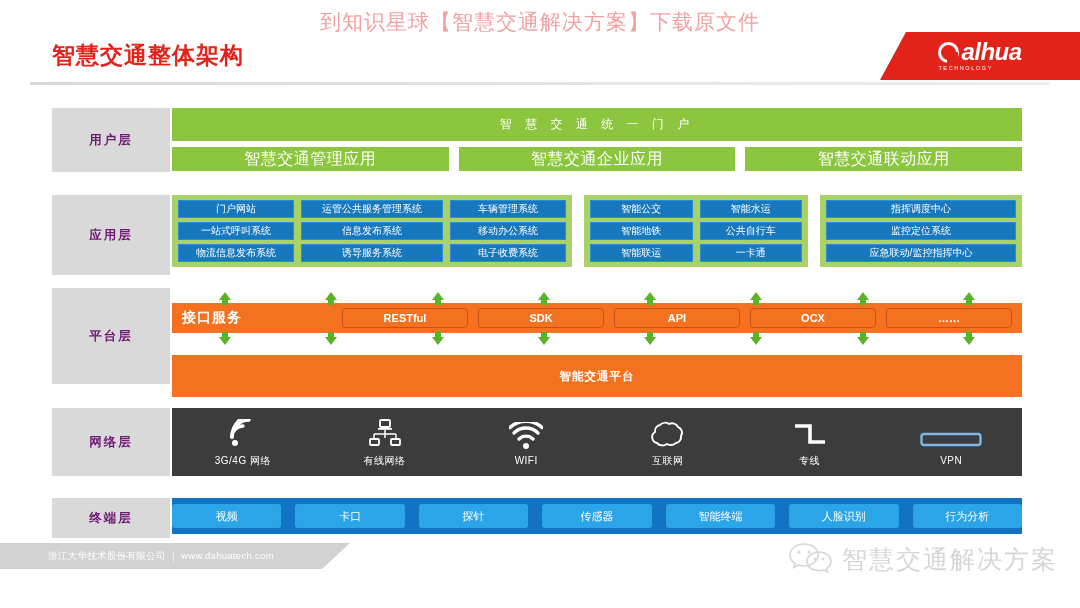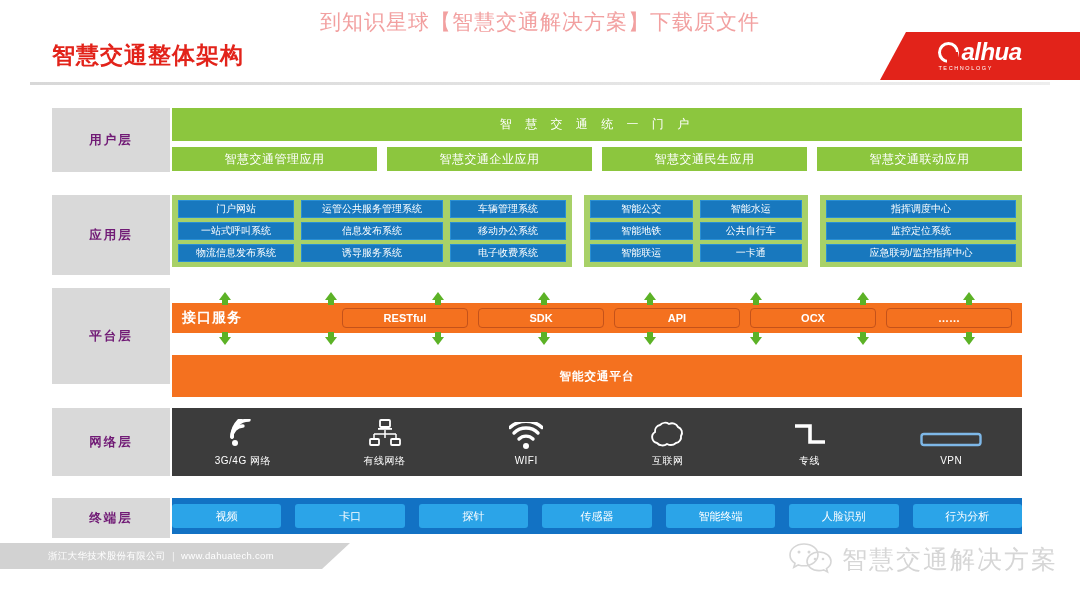--- a/index.html
+++ b/index.html
@@ -63,21 +63,21 @@
   
   .portal-bar {
     height: 33px; background: #8cc63e;
     display: flex; align-items: center; justify-content: center;
     color: #fff; font-size: 12px; letter-spacing: 5px; font-weight: 500;
   }
   .user-apps { display: flex; gap: 10px; margin-top: 6px; }
   .user-app {
     flex: 1; height: 24px; background: #8cc63e;
     display: flex; align-items: center; justify-content: center;
-    color: #fff; font-size: 12px; letter-spacing: 0.5px;
+    color: #fff; font-size: 16px; letter-spacing: 0.5px;
   }
 
   
   .app-groups { display: flex; gap: 12px; }
   .app-group { background: #a8d168; padding: 5px 6px; }
   .app-group.g1 { width: 400px; }
   .app-group.g2 { width: 224px; }
   .app-group.g3 { width: 202px; }
   .app-grid { display: flex; flex-direction: column; gap: 4px; }
   .app-line { display: flex; gap: 7px; }
@@ -189,21 +189,20 @@
     </div>
   </div>
 
   <div class="layer-row" style="top:108px; width:970px; height:64px;">
     <div class="layer-label" style="top:0; height:64px;">用户层</div>
     <div class="layer-body">
       <div class="portal-bar">智 慧 交 通 统 一 门 户</div>
       <div class="user-apps">
         <div class="user-app">智慧交通管理应用</div>
         <div class="user-app">智慧交通企业应用</div>
-        <div class="user-app">智慧交通民生应用</div>
         <div class="user-app">智慧交通联动应用</div>
       </div>
     </div>
   </div>
 
   <div class="layer-row" style="top:195px; width:970px; height:80px;">
     <div class="layer-label" style="top:0; height:80px;">应用层</div>
     <div class="layer-body">
       <div class="app-groups">
 

